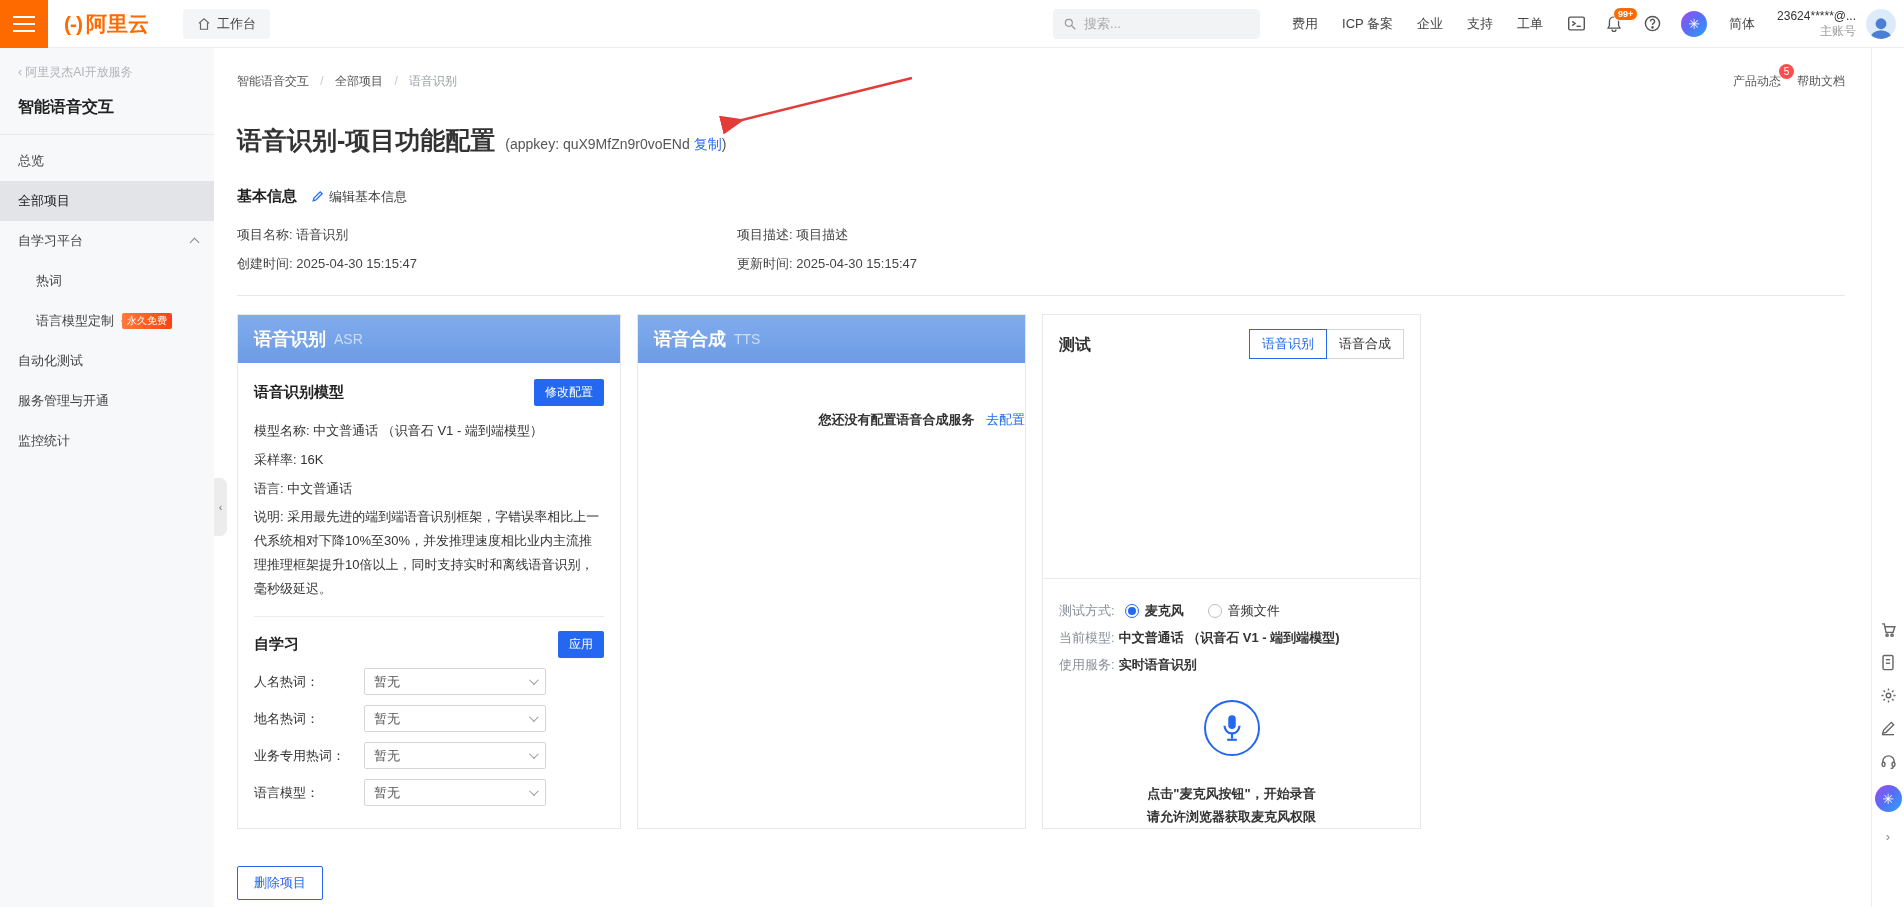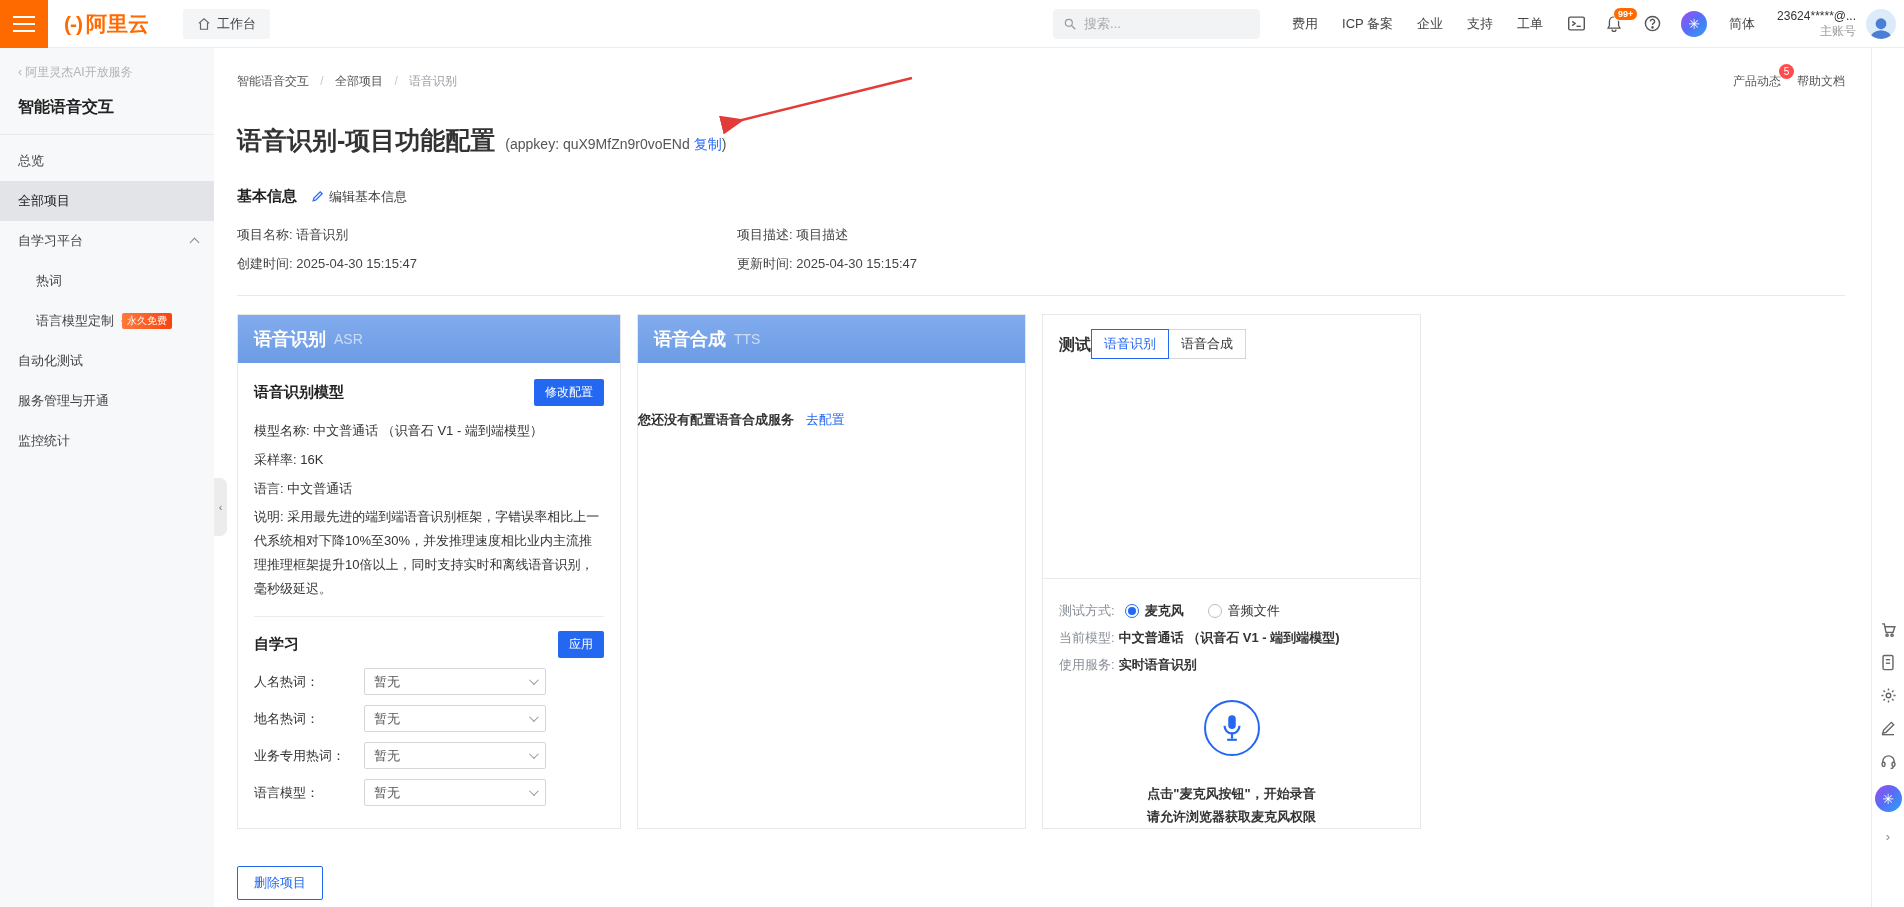--- a/index.html
+++ b/index.html
@@ -103,25 +103,25 @@
   .asr-desc { font-size:13px; color:#333; line-height:24px; margin-top:4px; }
   .asr-divider { border:none; border-top:1px solid #ebebeb; margin:15px 0 14px; }
   .sel-row { display:flex; align-items:center; margin-top:10px; }
   .sel-row .lbl { width:110px; font-size:13px; color:#333; }
   .fake-select { width:182px; height:27px; border:1px solid #d4d6da; border-radius:2px; background:#fff;
     display:flex; align-items:center; padding:0 9px; color:#555; font-size:13px; cursor:pointer; }
   .fake-select .cv { flex:1; }
   .sel-chev { width:7px; height:7px; border-right:1px solid #999; border-bottom:1px solid #999;
     transform:rotate(45deg) translateY(-2px); }
 
-  .tts-empty { margin-top:48px; text-align:left; font-size:13px; color:#333; font-weight:bold; }
+  .tts-empty { margin-top:48px; text-align:right; font-size:13px; color:#333; font-weight:bold; }
   .tts-empty .link { font-weight:normal; margin-left:8px; }
 
   .test-top { flex:1; padding:14px 16px; }
-  .test-head { display:flex; align-items:flex-start; }
+  .test-head { display:flex; align-items:flex-start; justify-content:space-between; }
   .test-title { font-size:16px; font-weight:bold; color:#333; margin-top:6px; }
   .seg { display:flex; }
   .seg .seg-btn { height:30px; padding:0 12px; border:1px solid #d4d6da; background:#fff; color:#333;
     font-size:13px; display:flex; align-items:center; cursor:pointer; }
   .seg .seg-btn.on { border-color:#2468f2; color:#2468f2; position:relative; z-index:2; }
   .seg .seg-btn + .seg-btn { margin-left:-1px; }
   .test-bottom { border-top:1px solid #ebebeb; padding:14px 16px 0; }
   .t-row { display:flex; align-items:center; margin-top:9px; font-size:13px; }
   .t-lbl { color:#8a8f99; margin-right:4px; white-space:nowrap; }
   .t-val { color:#333; font-weight:bold; }

